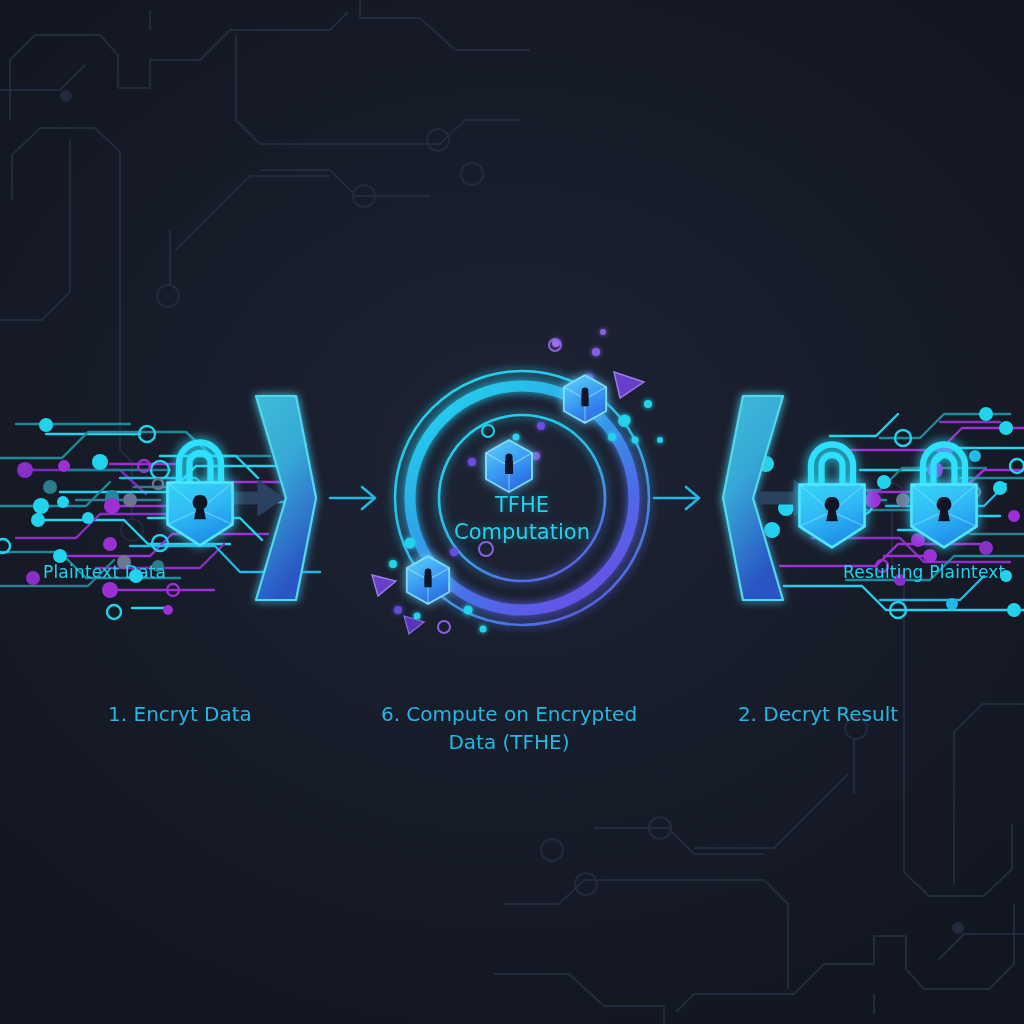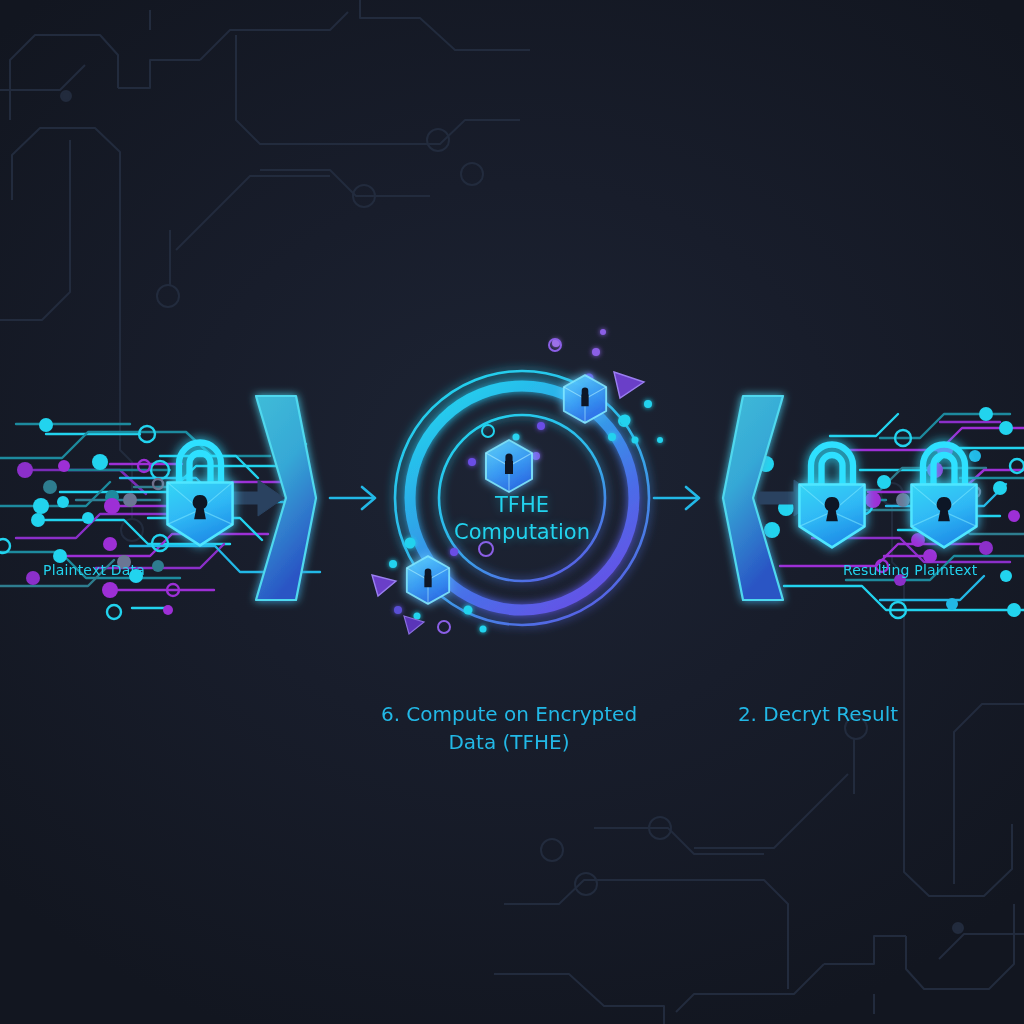--- a/index.html
+++ b/index.html
@@ -3,21 +3,21 @@
 <meta charset="utf-8">
 <title>TFHE Flow Diagram</title>
 <style>
   html,body{margin:0;padding:0;background:#12161f;}
   body{width:1024px;height:1024px;overflow:hidden;
        font-family:"DejaVu Sans","Liberation Sans",sans-serif;}
   #stage{position:relative;width:1024px;height:1024px;
          background:radial-gradient(ellipse 70% 60% at 50% 45%, #1d2434 0%, #181d2b 45%, #121620 100%);
          overflow:hidden;}
   .layer{position:absolute;left:0;top:0;width:1024px;height:1024px;}
-  .lbl{position:absolute;color:#22d3ee;font-size:14px;letter-spacing:.2px;white-space:nowrap;}
+  .lbl{position:absolute;color:#22d3ee;font-size:17px;letter-spacing:.2px;white-space:nowrap;}
   .cap{position:absolute;color:#22b8e6;font-size:20px;text-align:center;line-height:28px;white-space:pre-line;}
   .ctext{position:absolute;text-align:center;color:#22d3ee;font-size:21px;line-height:27px;white-space:pre-line;
          text-shadow:0 0 10px rgba(34,211,238,.45);}
   svg{display:block;overflow:visible;}
 </style>
 </head>
 <body>
 
 <div id="stage">
 
@@ -360,19 +360,20 @@
     </g>
   </svg>
 
   <div class="ctext" style="left:422px;top:492px;width:200px;">TFHE
 Computation</div>
 
   <div class="lbl" style="left:43px;top:562px;">Plaintext Data</div>
 
   <div class="lbl" style="left:843px;top:562px;">Resulting Plaintext</div>
 
+  <div class="cap" style="left:60px;top:700px;width:240px;">1. Encryt Data</div>
 
   <div class="cap" style="left:378px;top:700px;width:262px;">6. Compute on Encrypted
 Data (TFHE)</div>
 
   <div class="cap" style="left:722px;top:700px;width:192px;">2. Decryt Result</div>
 
 </div>
 
 </body></html>

